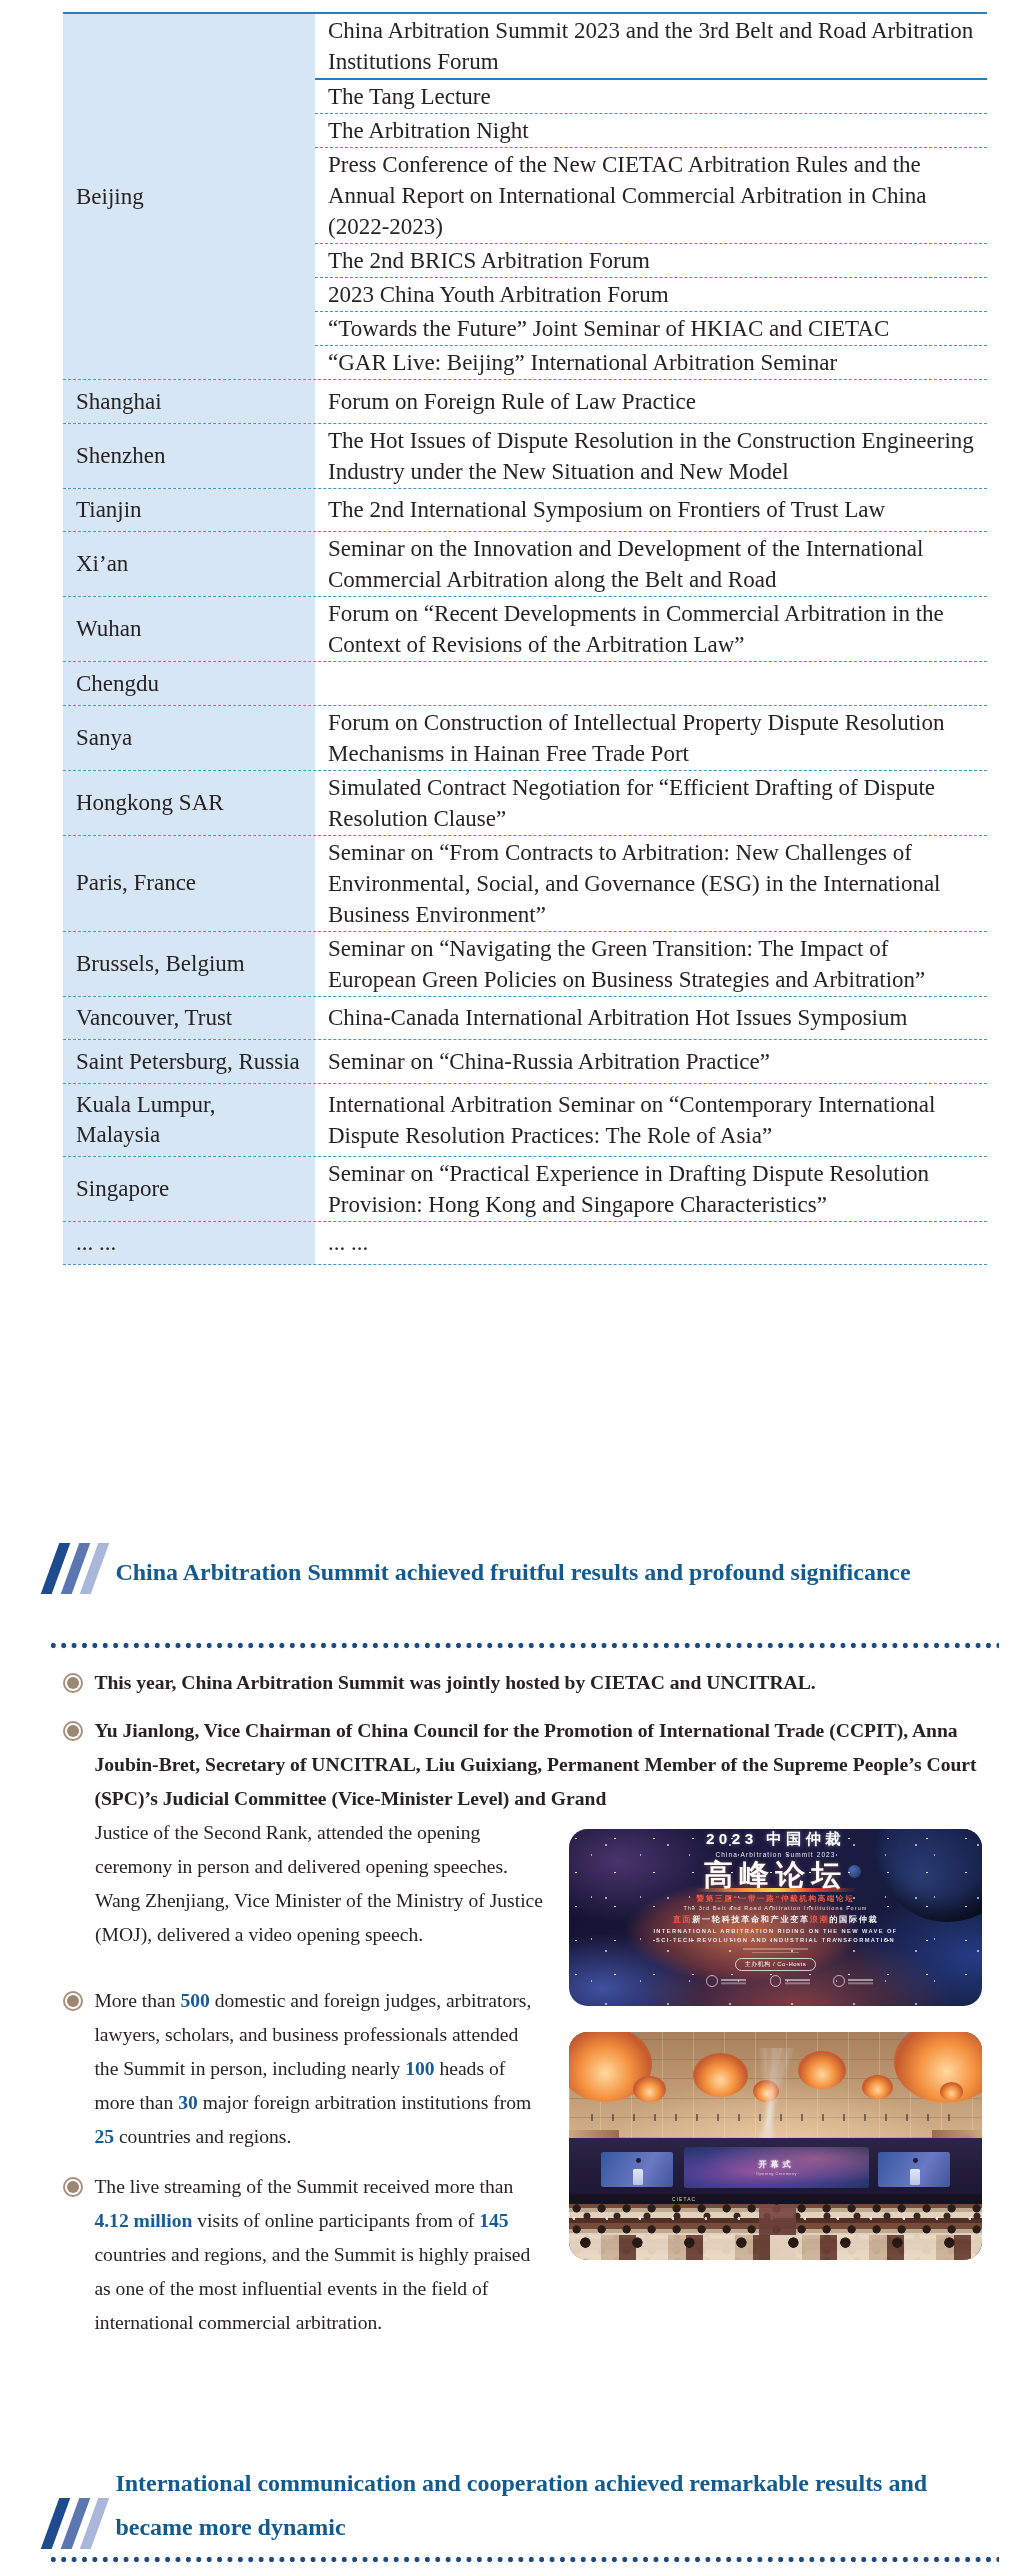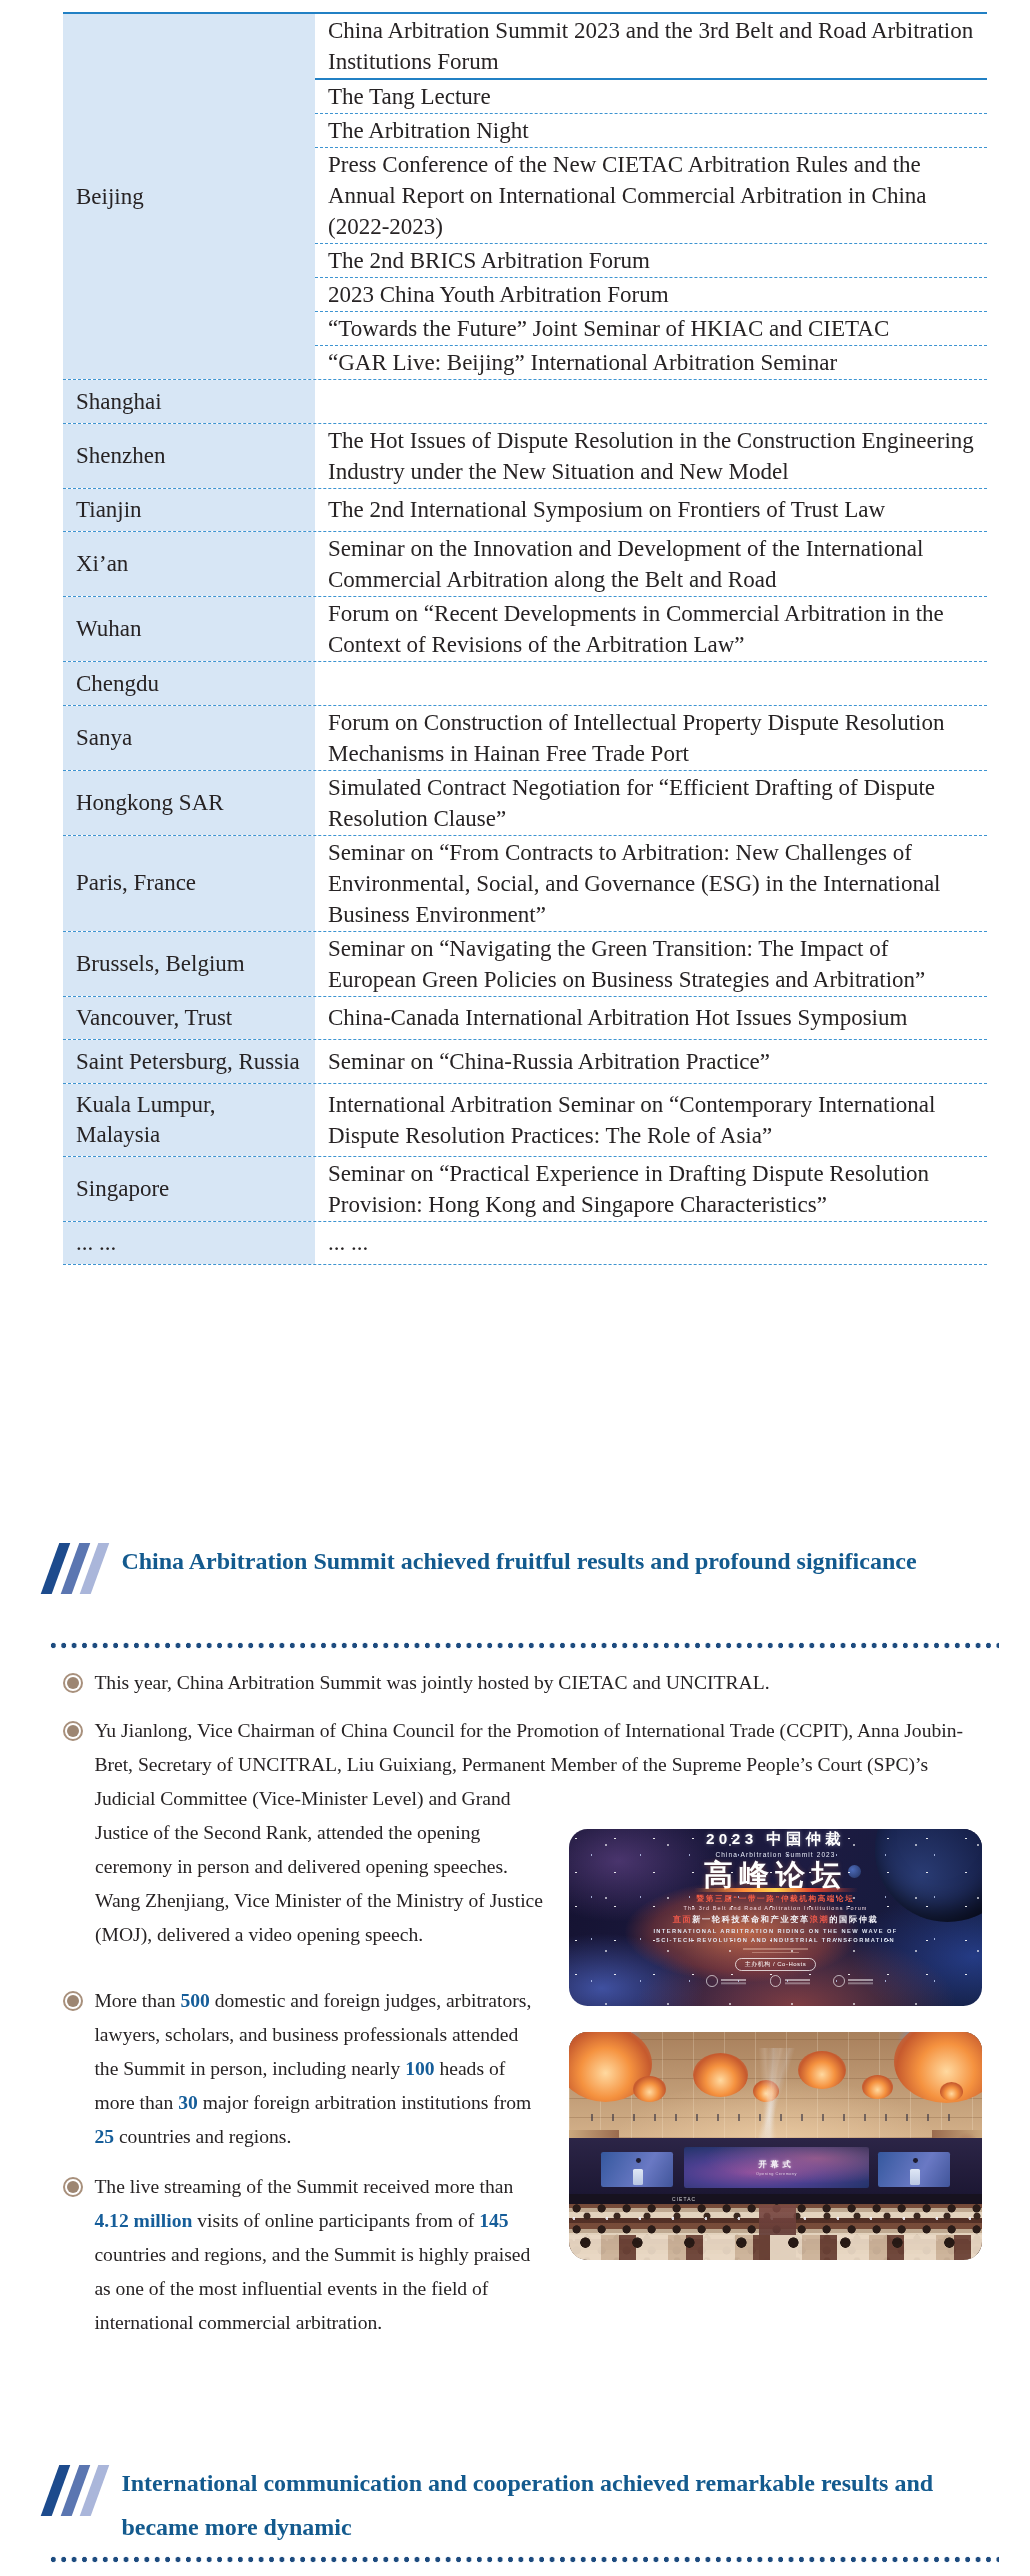--- a/index.html
+++ b/index.html
@@ -15,21 +15,21 @@
   .city-cell{flex:0 0 252px;box-sizing:border-box;background:var(--table_city_bg);
        padding:6.5px 5.5px 6.5px 13px;display:flex;align-items:center;
        font-size:23px;line-height:29.5px;white-space:pre-line;}
   .event-col{flex:1;display:flex;flex-direction:column;}
   .event-cell{flex:1;box-sizing:border-box;padding:1px 13px;display:flex;align-items:center;
        font-size:23px;line-height:31px;}
   .event-cell + .event-cell{border-top:1.6px dashed var(--table_border_dashed);}
   .event-cell.solid-top{border-top:2.2px solid var(--table_border_solid);}
 
   
-  .section-head{position:absolute;left:50px;display:flex;gap:21px;}
+  .section-head{position:absolute;left:50px;display:flex;gap:15px;align-items:flex-end;}
   .sh1{top:1539px;}
   .sh2{top:2461px;}
   .slashes{display:flex;gap:8.7px;padding-top:4.4px;flex:0 0 auto;}
   .slash{width:11px;height:51px;transform:skewX(-20deg);}
   .s1{background:var(--slash_dark);}
   .s2{background:var(--slash_mid);}
   .s3{background:var(--slash_light);}
   .section-title{font-size:24px;font-weight:bold;color:var(--accent_blue);
        line-height:44px;max-width:818px;}
 
@@ -45,21 +45,21 @@
   .bullet{display:flex;gap:11px;}
   .bullet:nth-child(1){margin-bottom:14px;}
   .bullet:nth-child(2){margin-bottom:0;}
   .bullet:nth-child(3){margin-bottom:32px;}
   .bullet:nth-child(4){margin-bottom:16.4px;}
   .b-icon{flex:0 0 16.4px;width:16.4px;height:16.4px;margin-top:6.5px;border-radius:50%;
        border:2.2px solid var(--bullet_ring);position:relative;}
   .b-icon::after{content:"";position:absolute;inset:2.2px;border-radius:50%;background:var(--bullet_core);}
   .no-icon{padding-left:32px;}
   .b-text{font-size:19.6px;line-height:34px;}
-  .b-wide .b-text{max-width:894px;}
+  .b-wide .b-text{max-width:894px;font-weight:bold;}
   .b-narrow .b-text{max-width:448px;}
   .seg-hl{color:var(--number_highlight);font-weight:bold;}
 
   
   .poster{position:absolute;left:569px;top:1829px;width:413px;height:177px;border-radius:18.5px;overflow:hidden;
     background:
       radial-gradient(ellipse 164px 71px at 42% 58%, rgba(235,125,75,.78), rgba(200,80,55,.35) 55%, transparent 72%),
       radial-gradient(ellipse 229px 109px at 55% 100%, rgba(225,95,70,.5), transparent 70%),
       radial-gradient(ellipse 142px 76px at 8% 90%, rgba(90,120,230,.6), transparent 72%),
       radial-gradient(ellipse 175px 98px at 98% 72%, rgba(60,100,225,.45), transparent 70%),
@@ -186,20 +186,23 @@
           <div class="event-cell">The Arbitration Night</div>
           <div class="event-cell">Press Conference of the New CIETAC Arbitration Rules and the Annual Report on International Commercial Arbitration in China (2022-2023)</div>
           <div class="event-cell">The 2nd BRICS Arbitration Forum</div>
           <div class="event-cell">2023 China Youth Arbitration Forum</div>
           <div class="event-cell">“Towards the Future” Joint Seminar of HKIAC and CIETAC</div>
           <div class="event-cell">“GAR Live: Beijing” International Arbitration Seminar</div>
         </div>
       </div>
       <div class="city-block">
         <div class="city-cell">Shanghai</div>
+        <div class="event-col">
+          <div class="event-cell">Forum on Foreign Rule of Law Practice</div>
+        </div>
       </div>
       <div class="city-block">
         <div class="city-cell">Shenzhen</div>
         <div class="event-col">
           <div class="event-cell">The Hot Issues of Dispute Resolution in the Construction Engineering Industry under the New Situation and New Model</div>
         </div>
       </div>
       <div class="city-block">
         <div class="city-cell">Tianjin</div>
         <div class="event-col">

